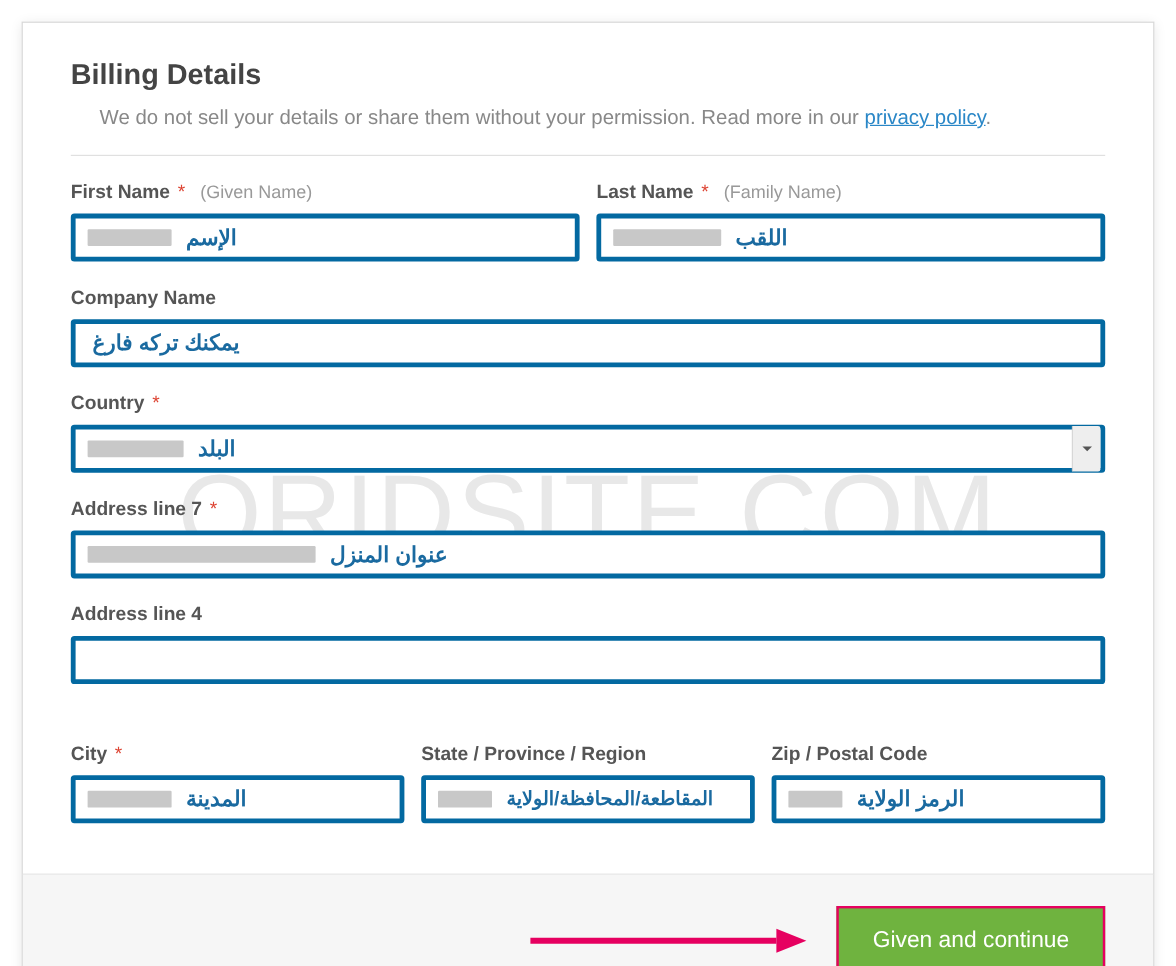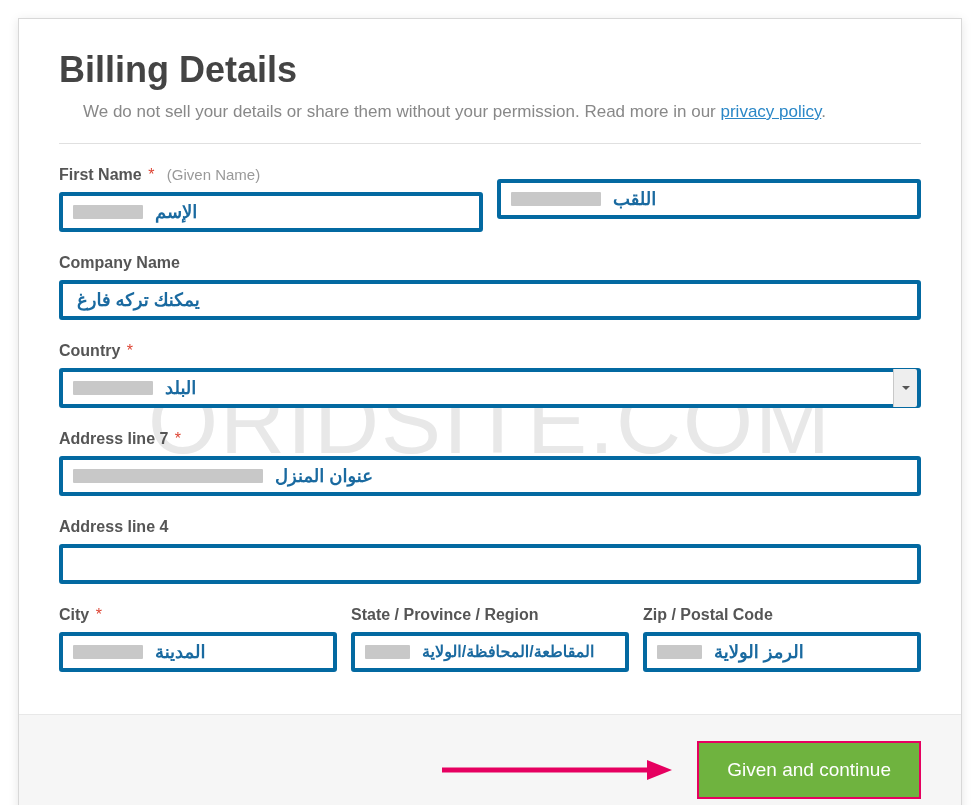--- a/index.html
+++ b/index.html
@@ -30,21 +30,21 @@
       z-index: 0;
       white-space: nowrap;
       pointer-events: none;
     }
     .form-inner {
       padding: 30px 40px 20px 40px;
       position: relative;
       z-index: 1;
     }
     h1 {
-      font-size: 36px;
+      font-size: 24px;
       font-weight: bold;
       color: #444;
       margin-bottom: 8px;
     }
     .subtitle {
       color: #888;
       font-size: 17px;
       line-height: 1.5;
       margin-bottom: 18px;
       margin-left: 24px;
@@ -53,21 +53,21 @@
       color: #2a87c7;
       text-decoration: underline;
     }
     .divider {
       border: none;
       border-top: 1px solid #e0e0e0;
       margin-bottom: 22px;
     }
     .row { display: flex; gap: 14px; margin-bottom: 22px; align-items: center; }
     .row .field { flex: 1; }
-    .row.three .field { flex: 1; }
+    .row.three .field { flex: 1; margin-top: 28px; }
     .field { display: flex; flex-direction: column; }
     .field-label {
       font-size: 16px;
       color: #555;
       font-weight: 600;
       margin-bottom: 8px;
     }
     .required { color: #d43; font-weight: normal; margin-left: 2px; }
     .hint { color: #999; font-weight: normal; margin-left: 8px; font-size: 15px; }
     .input-wrap {
@@ -149,20 +149,25 @@
           <span>First Name</span>
           <span class="required">*</span>
           <span class="hint">(Given Name)</span>
         </label>
         <div class="input-wrap">
           <span class="redacted" style="width:70px"></span>
           <span class="annotation">الإسم</span>
         </div>
       </div>
       <div class="field">
+        <label class="field-label">
+          <span>Last Name</span>
+          <span class="required">*</span>
+          <span class="hint">(Family Name)</span>
+        </label>
         <div class="input-wrap">
           <span class="redacted" style="width:90px"></span>
           <span class="annotation">اللقب</span>
         </div>
       </div>
     </div>
 
     <div class="row">
       <div class="field">
         <label class="field-label">Company Name</label>

